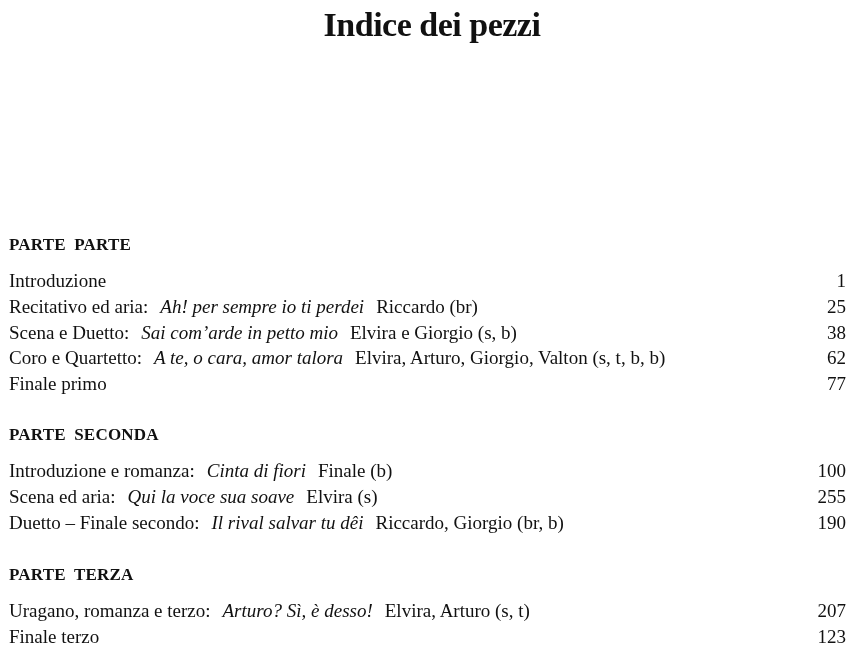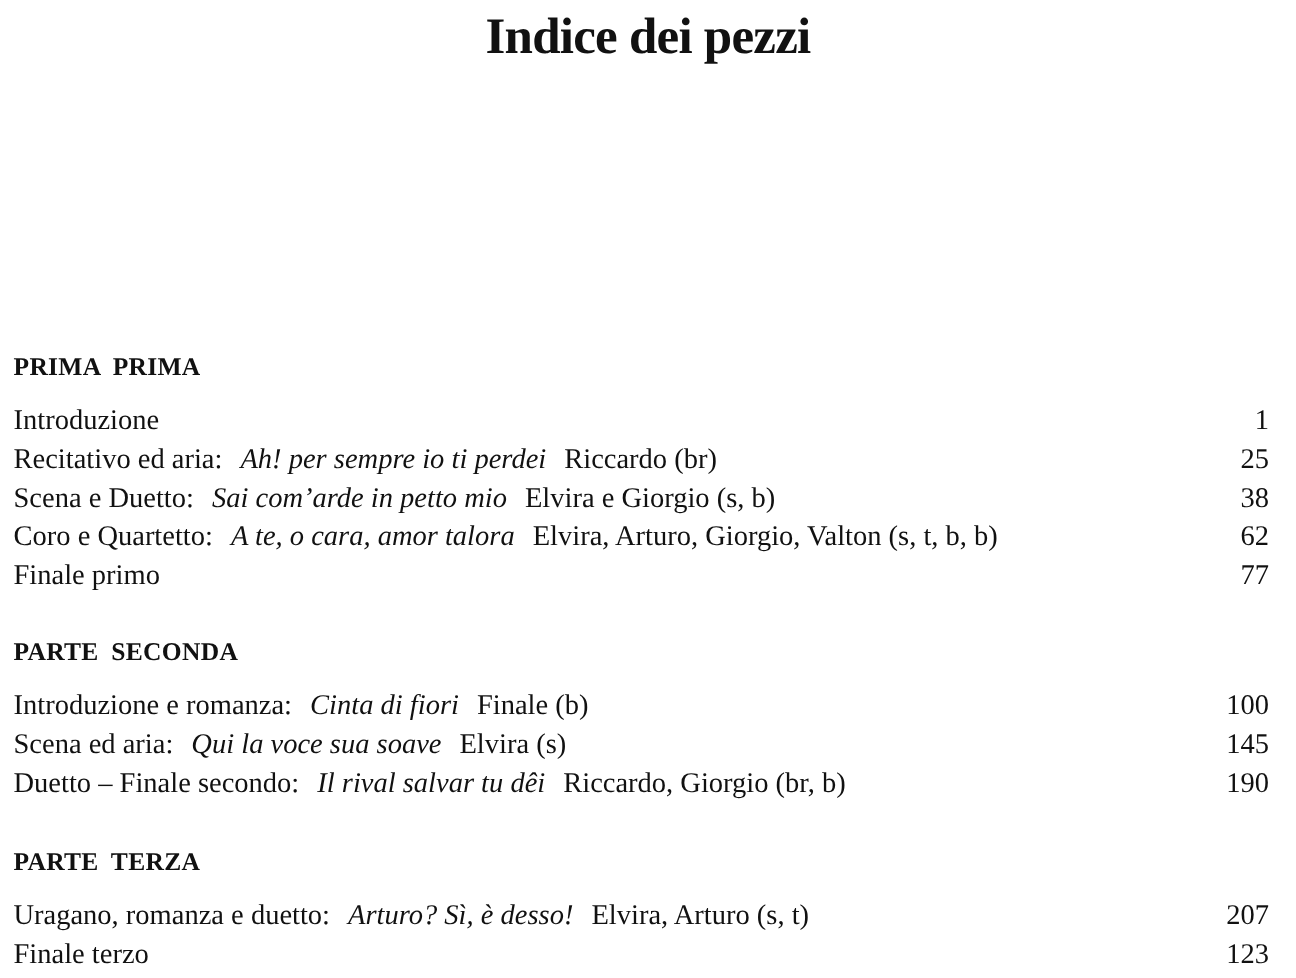--- a/index.html
+++ b/index.html
@@ -15,21 +15,21 @@
     .row .page { text-align:right; }
     .kind { }
     .incipit { font-style:italic; margin-left:12px;margin-top:16px; }
     .roles { margin-left:12px; }
   </style>
 </head>
 <body>
 
 <div class="title">Indice dei pezzi</div>
 
-<div class="section-head" style="top:235px;">PRIMA  PRIMA</div>
+<div class="section-head" style="top:235px;">PARTE  PARTE</div>
 
 <div class="row" style="top:269px;">
   <div class="left"><span class="kind">Introduzione</span></div>
   <span class="page">1</span>
 </div>
 <div class="row" style="top:295px;">
   <div class="left">
     <span class="kind">Recitativo ed aria:</span><span class="incipit">Ah! per sempre io ti perdei</span><span class="roles">Riccardo (br)</span>
   </div>
   <span class="page">25</span>
@@ -56,33 +56,33 @@
 <div class="row" style="top:459px;">
   <div class="left">
     <span class="kind">Introduzione e romanza:</span><span class="incipit">Cinta di fiori</span><span class="roles">Finale (b)</span>
   </div>
   <span class="page">100</span>
 </div>
 <div class="row" style="top:485px;">
   <div class="left">
     <span class="kind">Scena ed aria:</span><span class="incipit">Qui la voce sua soave</span><span class="roles">Elvira (s)</span>
   </div>
-  <span class="page">145</span>
+  <span class="page">255</span>
 </div>
 <div class="row" style="top:511px;align-items:flex-end;">
   <div class="left">
     <span class="kind">Duetto – Finale secondo:</span><span class="incipit">Il rival salvar tu dêi</span><span class="roles">Riccardo, Giorgio (br, b)</span>
   </div>
   <span class="page">190</span>
 </div>
 
 <div class="section-head" style="top:565px;">PARTE  TERZA</div>
 
 <div class="row" style="top:599px;">
   <div class="left">
-    <span class="kind">Uragano, romanza e duetto:</span><span class="incipit">Arturo? Sì, è desso!</span><span class="roles">Elvira, Arturo (s, t)</span>
+    <span class="kind">Uragano, romanza e terzo:</span><span class="incipit">Arturo? Sì, è desso!</span><span class="roles">Elvira, Arturo (s, t)</span>
   </div>
   <span class="page">207</span>
 </div>
 <div class="row" style="top:625px;">
   <div class="left"><span class="kind">Finale terzo</span></div>
   <span class="page">123</span>
 </div>
 
 </body></html>

